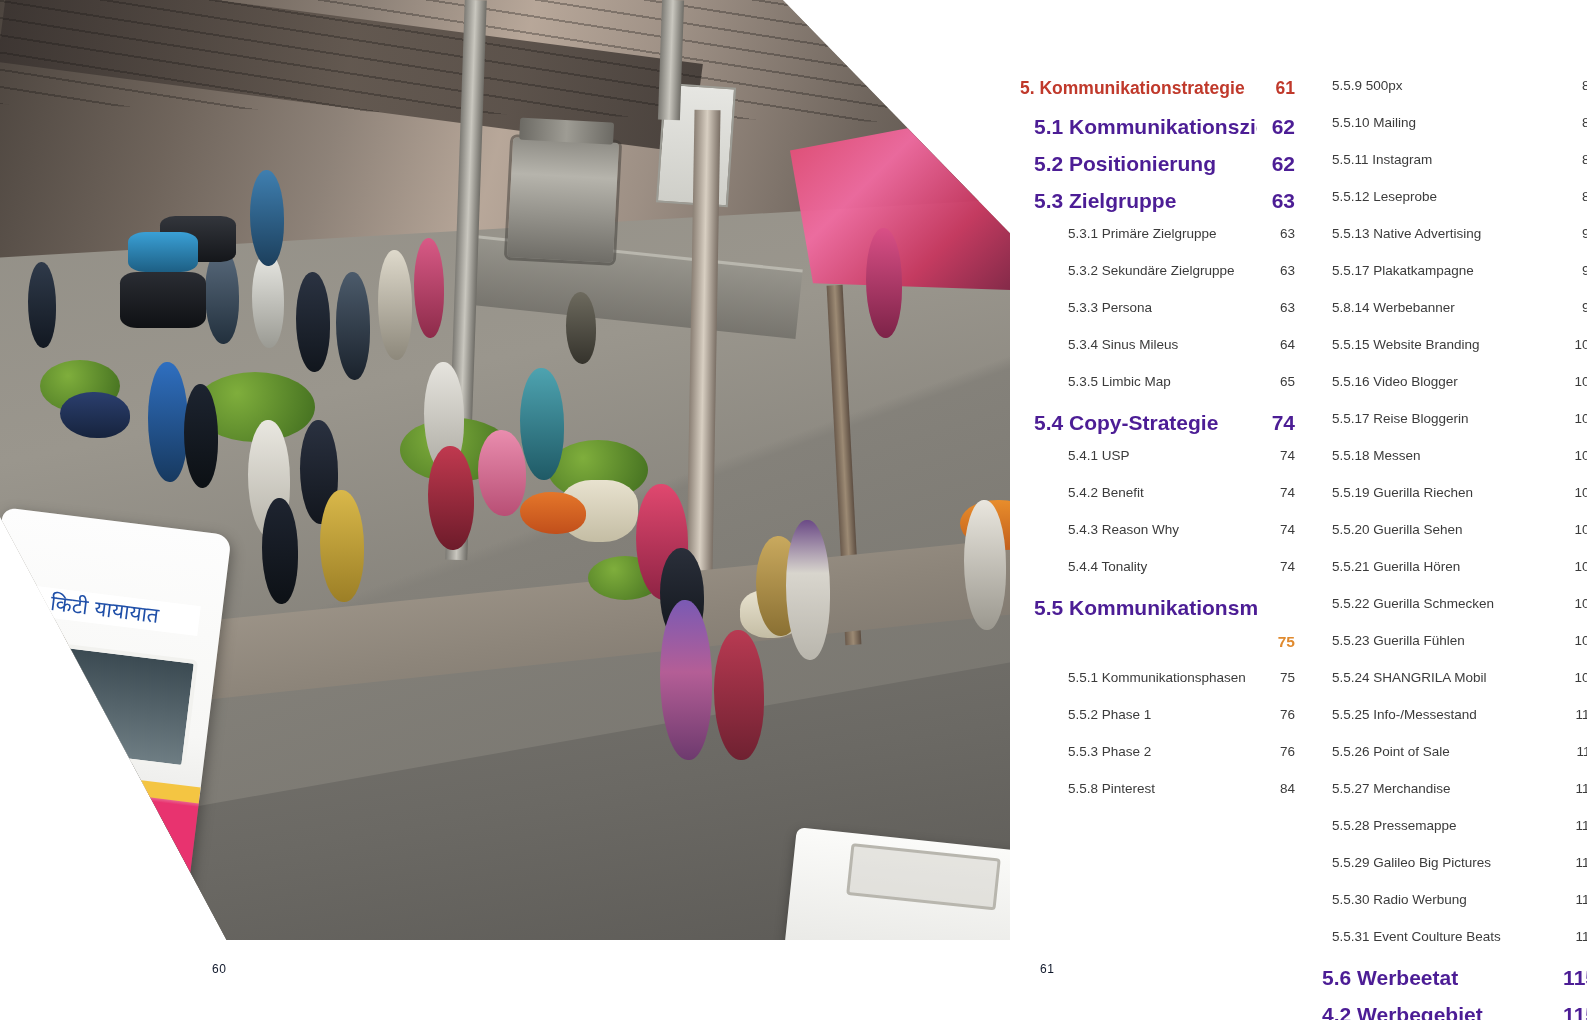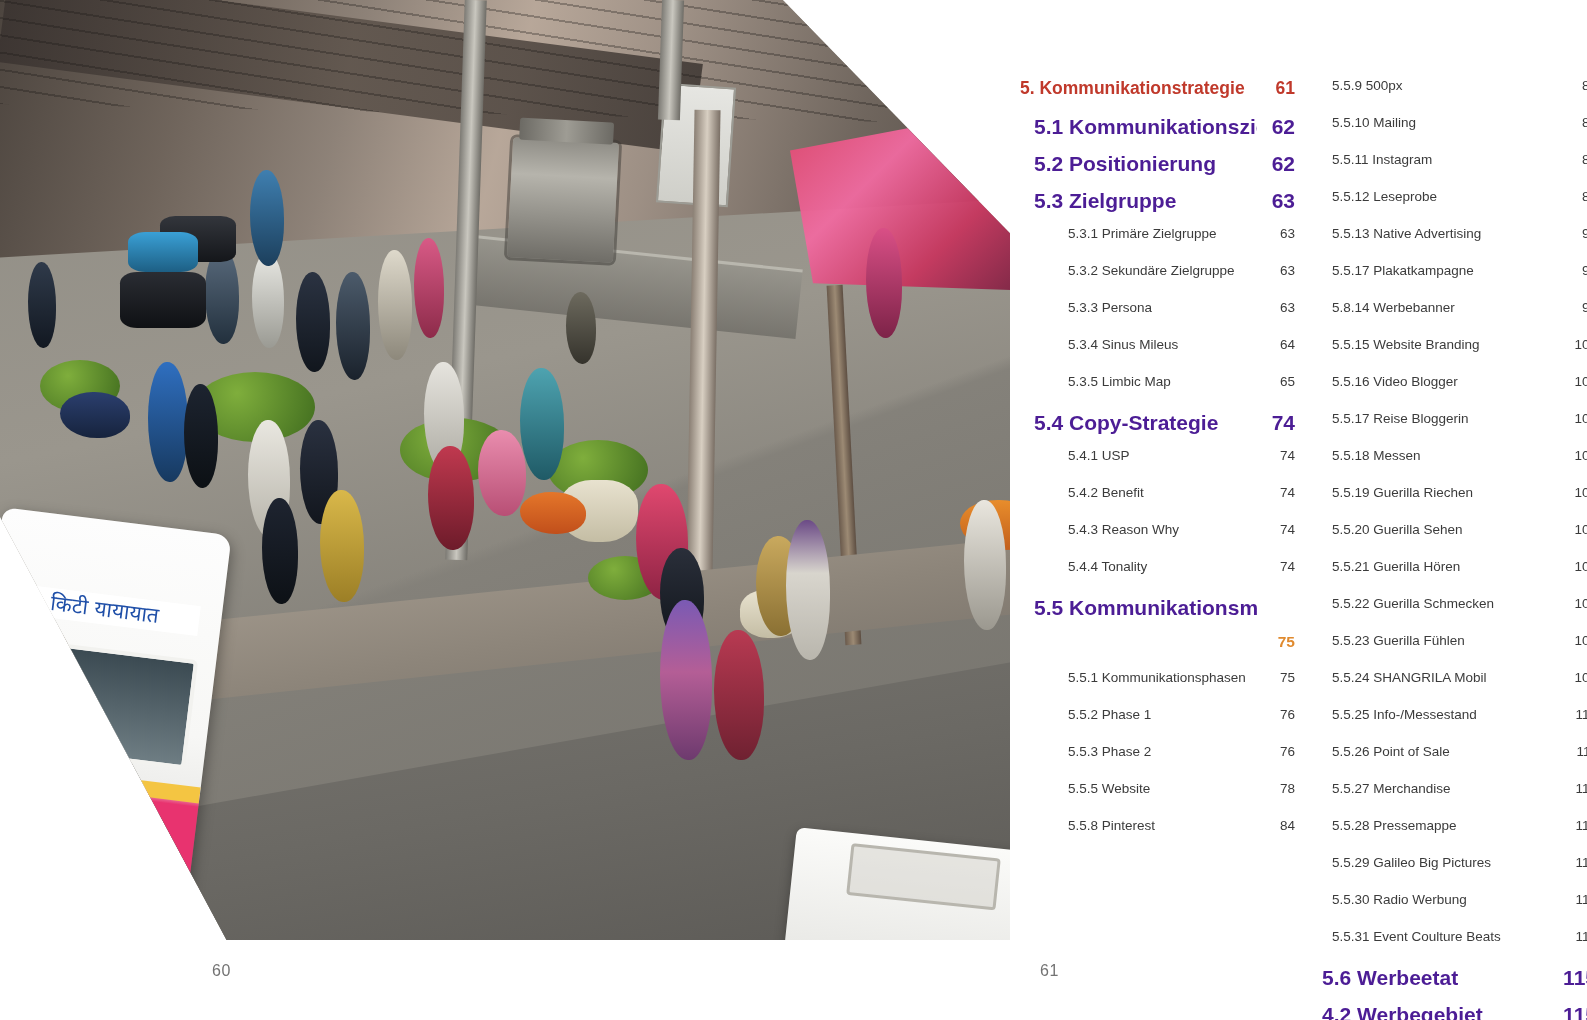--- a/index.html
+++ b/index.html
@@ -134,22 +134,22 @@
     position:absolute; left:56px; top:10px; width:150px; height:52px;
     border:3px solid #b8b6ae; border-radius:4px; background:rgba(200,198,190,.4);
   }
   
   .blob { position:absolute; border-radius:48% 52% 45% 55%; }
   .veg  { position:absolute; border-radius:50%; background:radial-gradient(circle at 35% 30%, #7fae3c, #3f6b1e); }
   .sack { position:absolute; border-radius:40% 40% 45% 45%; background:linear-gradient(180deg,#e8e2cf,#c4bda4); }
 
   .pg-num {
     position:absolute;
-    font-size: 16px;
-    color: #737373;
+    font-size: 12px;
+    color: #0f172a;
     letter-spacing: .5px;
   }
   .pg-num.left { left: 212px; top: 962px; }
   .pg-num.right { left: 1040px; top: 962px; }
 
   
   .toc-page {
     position:absolute;
     left: 1010px; top: 0;
     width: 577px; height: 1020px;
@@ -340,24 +340,20 @@
       </div>
       <div class="row lvl-h3">
         <div class="lbl">5.5.2 Phase 1</div>
         <div class="pg">76</div>
       </div>
       <div class="row lvl-h3">
         <div class="lbl">5.5.3 Phase 2</div>
         <div class="pg">76</div>
       </div>
       <div class="row lvl-h3">
-        <div class="lbl">5.5.5 Website</div>
-        <div class="pg">78</div>
-      </div>
-      <div class="row lvl-h3">
         <div class="lbl">5.5.8 Pinterest</div>
         <div class="pg">84</div>
       </div>
     </div>
   <div class="col c2" id="col2">
       <div class="row lvl-h3">
         <div class="lbl">5.5.9 500px</div>
         <div class="pg">85</div>
       </div>
       <div class="row lvl-h3">

